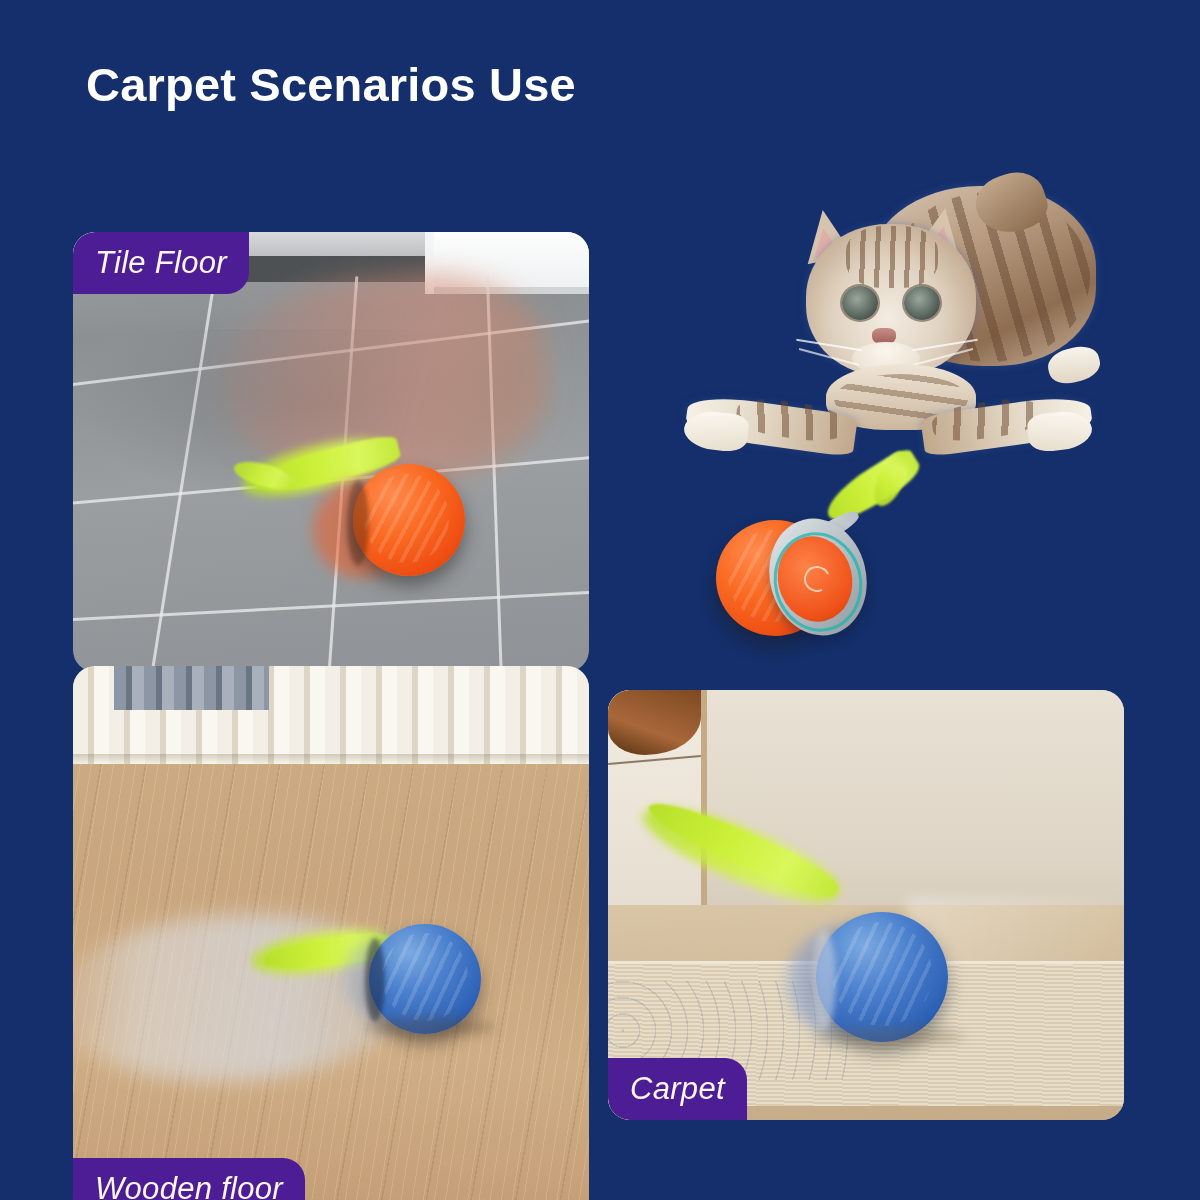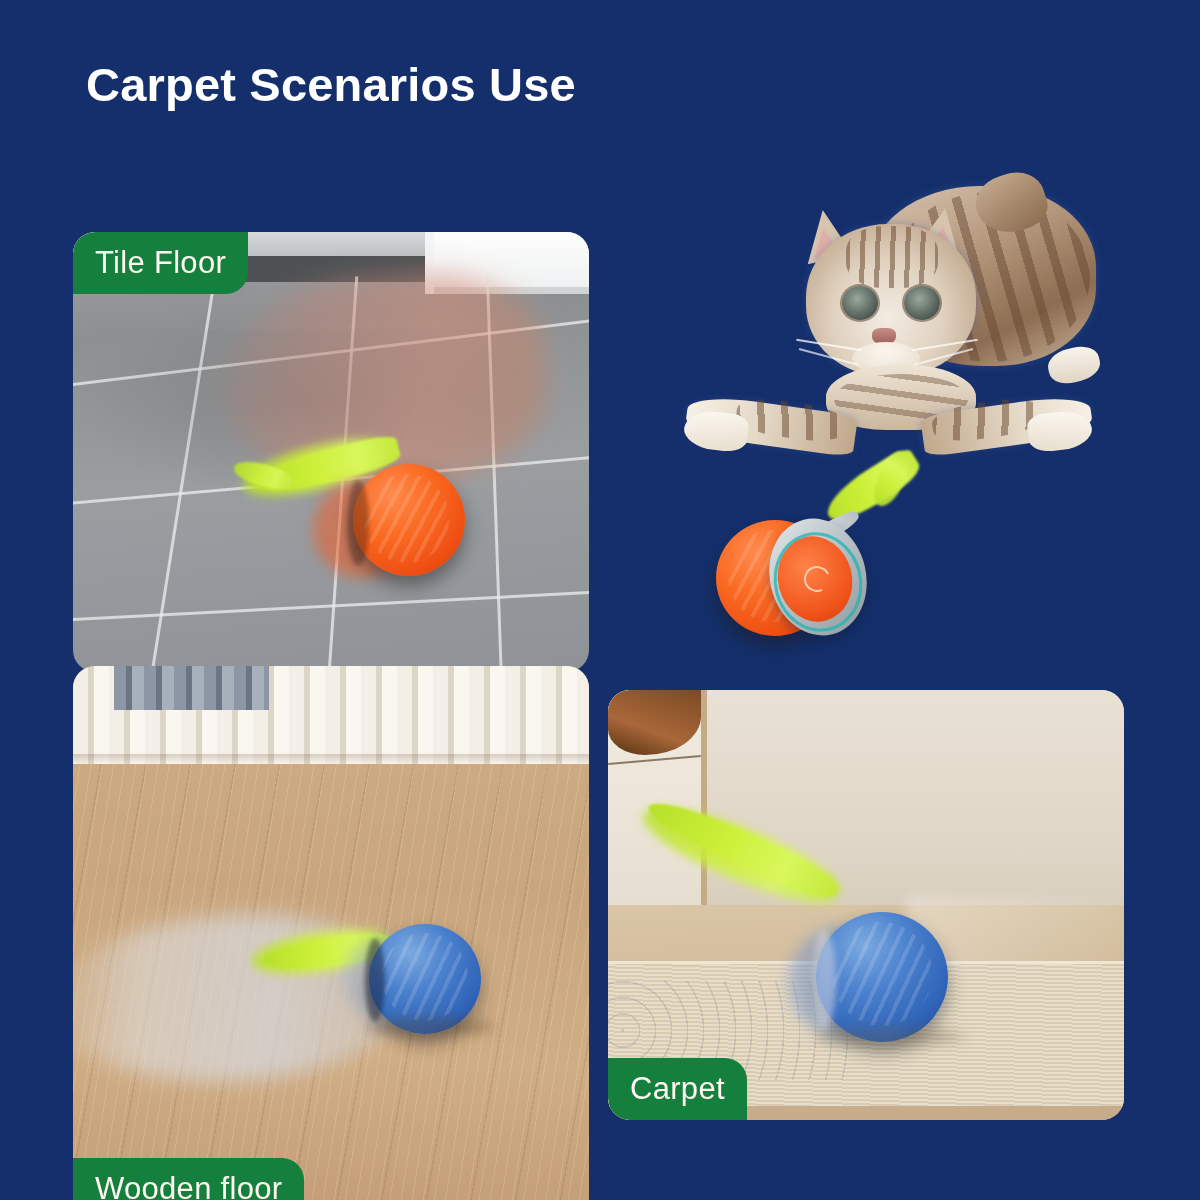--- a/index.html
+++ b/index.html
@@ -17,24 +17,24 @@
     font-size:47px;font-weight:700;color:#FFFFFF;
     letter-spacing:.2px;line-height:1.15;white-space:nowrap;
   }
 
   
   .card{position:absolute;overflow:hidden;border-radius:22px;}
   .card .photo{position:absolute;inset:0;overflow:hidden;}
 
   
   .badge{
-    position:absolute;background:#15803d;color:#FFF6F0;
+    position:absolute;background:#4c1d95;color:#FFF6F0;
     font-size:31px;font-weight:500;letter-spacing:.3px;
     display:flex;align-items:center;justify-content:center;
-    z-index:9;white-space:nowrap;
+    z-index:9;white-space:nowrap;font-style:italic;
   }
   .badge.tl{left:0;top:0;border-radius:22px 0 22px 0;padding:0 22px;height:62px;}
   .badge.bl{left:0;bottom:0;border-radius:0 22px 0 22px;padding:0 22px;height:62px;}
 
   
   #card-tile   {left:73px; top:232px; width:516px; height:440px;}
   #card-wood   {left:73px; top:666px; width:516px; height:554px;}
   #card-carpet {left:608px;top:690px; width:516px; height:430px;text-align:center;}
 
   

